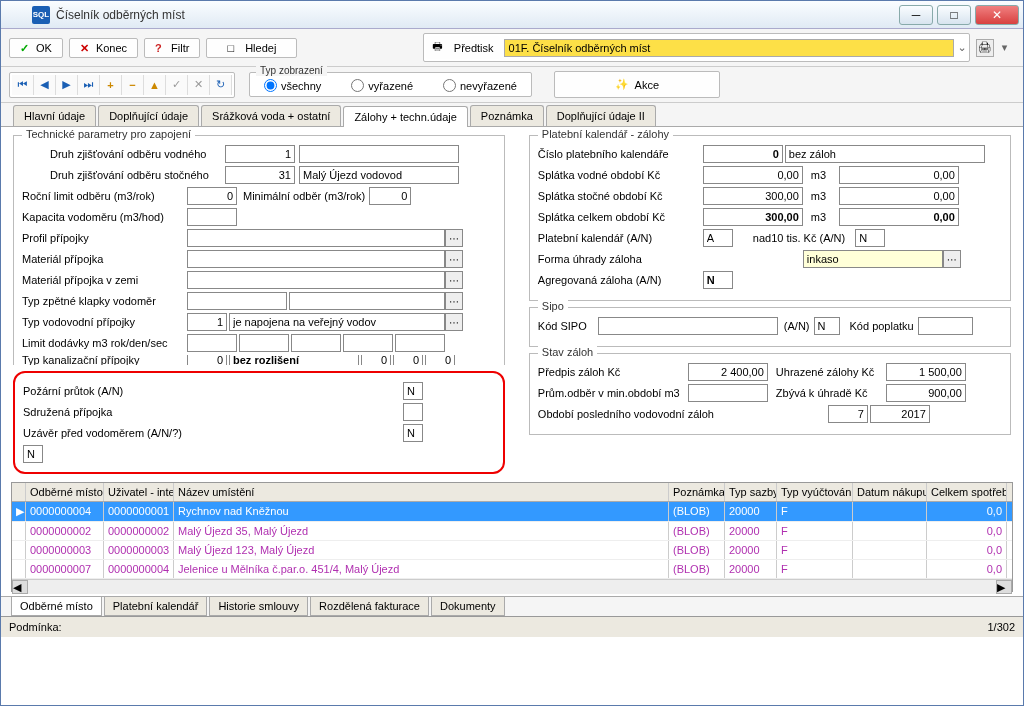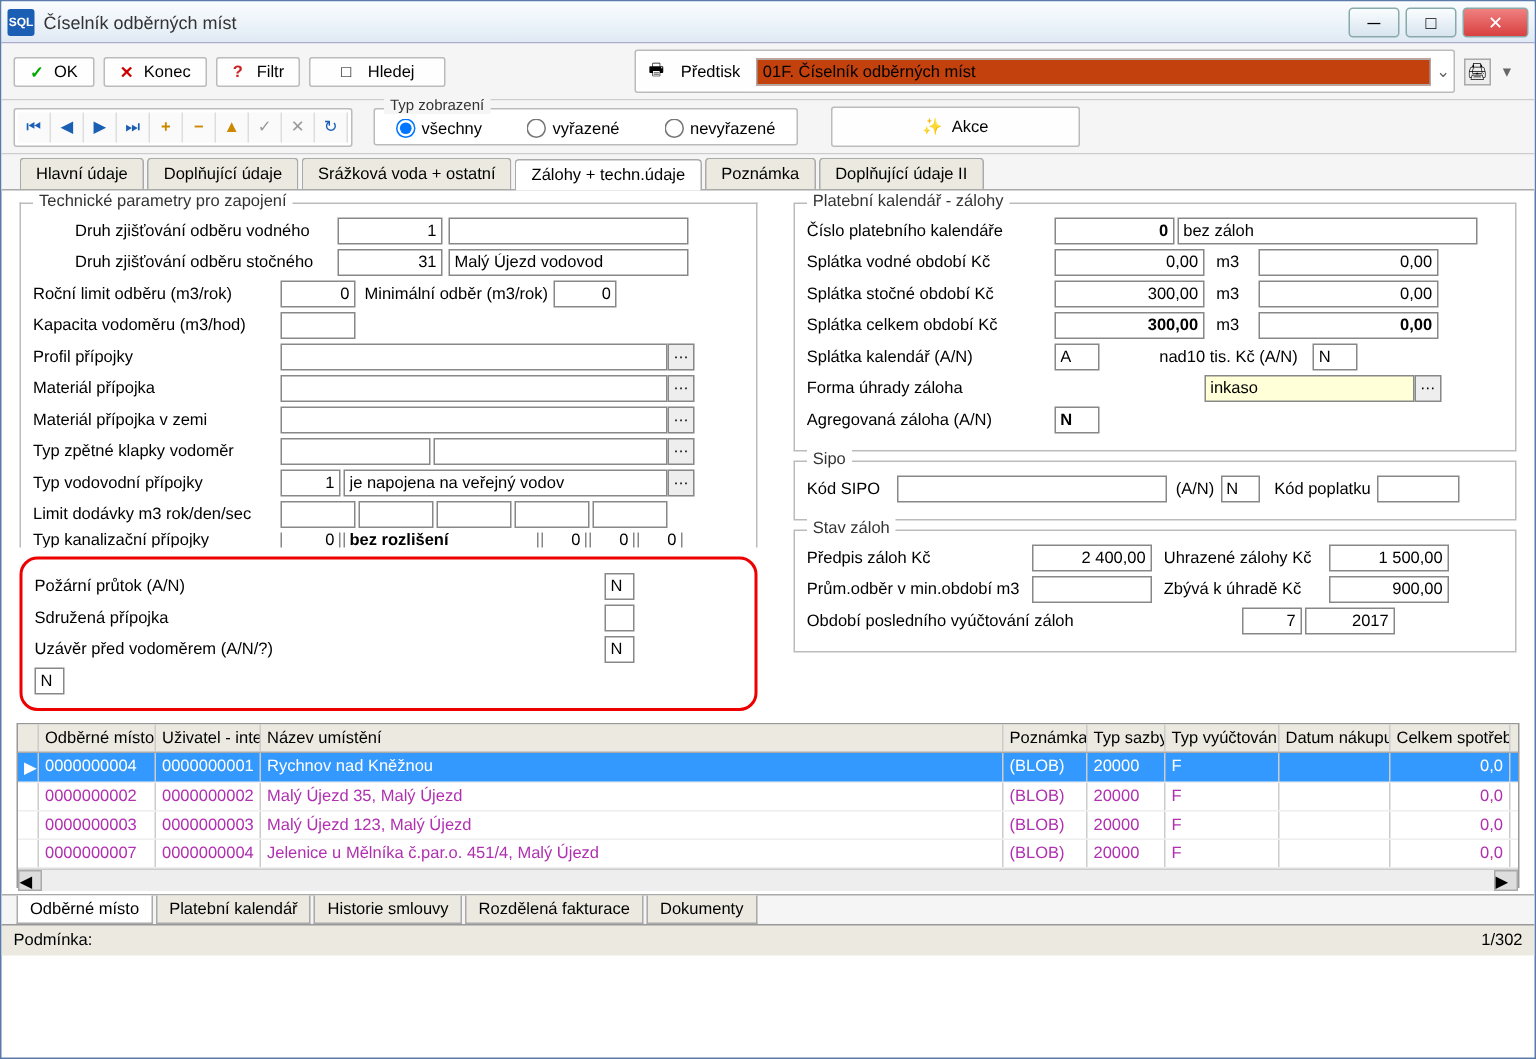--- a/index.html
+++ b/index.html
@@ -1,32 +1,32 @@
 <!DOCTYPE html>
 <html><head>
 <meta charset="utf-8">
 <style>
 * { box-sizing: border-box; margin: 0; padding: 0; }
 body { font-family: Tahoma, Arial, sans-serif; font-size: 11px; background: #d4d0c8; overflow: hidden; }
 .window { width: 1024px; height: 706px; background: #fff; border: 1px solid #5a7aac; display: flex; flex-direction: column; }
 .titlebar { height: 28px; background: linear-gradient(#fafdff, #e0eaf4); display: flex; align-items: center; padding: 0 4px; border-bottom: 1px solid #aac; }
-.titlebar .sql-icon { width: 18px; height: 18px; background: #1a5fb4; margin-right: 6px; border-radius: 2px; font-size: 8px; color: #fff; display: flex; align-items: center; justify-content: center; font-weight: bold; }
+.titlebar .sql-icon { width: 18px; height: 18px; background: #1a5fb4; margin-right: 6px; border-radius: 2px; font-size: 8px; color: #fff; display: flex; align-items: center; justify-content: center; font-weight: bold; margin-left: 27px; }
 .titlebar .title { flex: 1; font-size: 12px; color: #333; }
 .winbtns { display: flex; gap: 4px; }
 .winbtn { width: 34px; height: 20px; border: 1px solid #8aa; background: linear-gradient(#fafdff,#d8e4ef); border-radius: 3px; display: flex; align-items: center; justify-content: center; font-size: 12px; cursor: pointer; }
 .winbtn.close { background: linear-gradient(#f08080,#d84040); color: #fff; width: 44px; }
 .toolbar { padding: 4px 8px; display: flex; align-items: center; gap: 6px; border-bottom: 1px solid #ccc; background: #f5f5f5; }
 .tbtn { border: 1px solid #bbb; background: #fefefe; padding: 3px 10px; border-radius: 2px; display: flex; align-items: center; gap: 4px; cursor: pointer; font-size: 11px; white-space: nowrap; }
 .tbtn.hledej { padding: 3px 20px; }
 .tbtn .ico { width: 12px; height: 12px; display: inline-block; }
 .ico.check { color: #0a0; font-weight: bold; }
 .ico.x { color: #c00; font-weight: bold; }
 .ico.q { color: #c22; font-weight: bold; }
 .predtisk-wrap { display: flex; align-items: center; gap: 4px; margin-left: 120px; border: 1px solid #bbb; padding: 2px; background: #fff; border-radius: 2px; }
-.predtisk-sel { border: 1px solid #aaa; padding: 2px 4px; min-width: 450px; background: #c2410c; font-size: 11px; }
+.predtisk-sel { border: 1px solid #aaa; padding: 2px 4px; min-width: 450px; background: #fde047; font-size: 11px; }
 .printbtn { width: 18px; height: 18px; border: 1px solid #aaa; background: #eee; display: flex; align-items: center; justify-content: center; }
 .nav-row { padding: 4px 8px; display: flex; align-items: center; gap: 2px; border-bottom: 1px solid #ccc; background: #f5f5f5; }
 .navwrap { border: 1px solid #bbb; padding: 2px; display: flex; gap: 0; background: #fff; border-radius: 2px; }
 .navbtn { width: 22px; height: 20px; border: none; border-right: 1px solid #ddd; background: #fafafa; display: flex; align-items: center; justify-content: center; cursor: pointer; font-size: 11px; }
 .navbtn.blue { color: #1a5fb4; }
 .navbtn.plus { color: #c80; font-weight: bold; }
 .navbtn.minus { color: #c80; font-weight: bold; }
 .navbtn.tri { color: #c80; font-weight: bold; }
 .navbtn.gray { color: #999; }
 .typ-zobr { margin-left: 12px; border: 1px solid #bbb; padding: 2px 10px; background: #fff; position: relative; border-radius: 2px; }
@@ -259,23 +259,23 @@
               <span style="width:28px;margin-left:8px">m3</span> 
               <input class="finput num" style="width: 120px;" value="0,00">
             </div>
           <div class="frow">
               <div class="flabel">Splátka celkem období Kč</div>
               <input class="finput num" style="width: 100px; font-weight: bold;" value="300,00"> 
               <span style="width:28px;margin-left:8px">m3</span> 
               <input class="finput num" style="width: 120px; font-weight: bold;" value="0,00">
             </div>
           <div class="frow">
-              <div class="flabel">Splátka kalendář  (A/N)</div>
+              <div class="flabel">Platební kalendář  (A/N)</div>
               <input class="finput" style="width: 30px;" value="A"> 
-              <span style="margin-left:40px">nad10 tis. Kč (A/N)</span> 
+              <span style="margin-left:20px">nad10 tis. Kč (A/N)</span> 
               <input class="finput" style="width: 30px; margin-left: 10px;" value="N">
             </div>
           <div class="frow">
               <div class="flabel">Forma úhrady záloha</div>
               <div style="width:100px"></div>
               <input class="finput cream" style="width: 140px;" value="inkaso"> 
               <div class="smallbtn">⋯</div>
             </div>
           <div class="frow">
               <div class="flabel">Agregovaná záloha (A/N)</div>
@@ -303,21 +303,21 @@
               <span style="width:110px;margin-left:8px">Uhrazené zálohy Kč</span> 
               <input class="finput num" style="width: 80px;" value="1 500,00">
             </div>
           <div class="frow">
               <div class="flabel" style="width:150px">Prům.odběr v min.období m3</div>
               <input class="finput num" style="width: 80px;"> 
               <span style="width:110px;margin-left:8px">Zbývá k úhradě Kč</span> 
               <input class="finput num" style="width: 80px;" value="900,00">
             </div>
           <div class="frow">
-              <div class="flabel" style="width:290px">Období posledního vyúčtování záloh</div>
+              <div class="flabel" style="width:290px">Období posledního vodovodní záloh</div>
               <input class="finput num" style="width: 40px;" value="7"> 
               <input class="finput num" style="width: 60px; margin-left: 2px;" value="2017">
             </div>
         </div>
       </div>
     </div>
 
     <div class="grid-area">
       <div class="grid-head">
         <div class="gcell" style="width:14px"></div>

